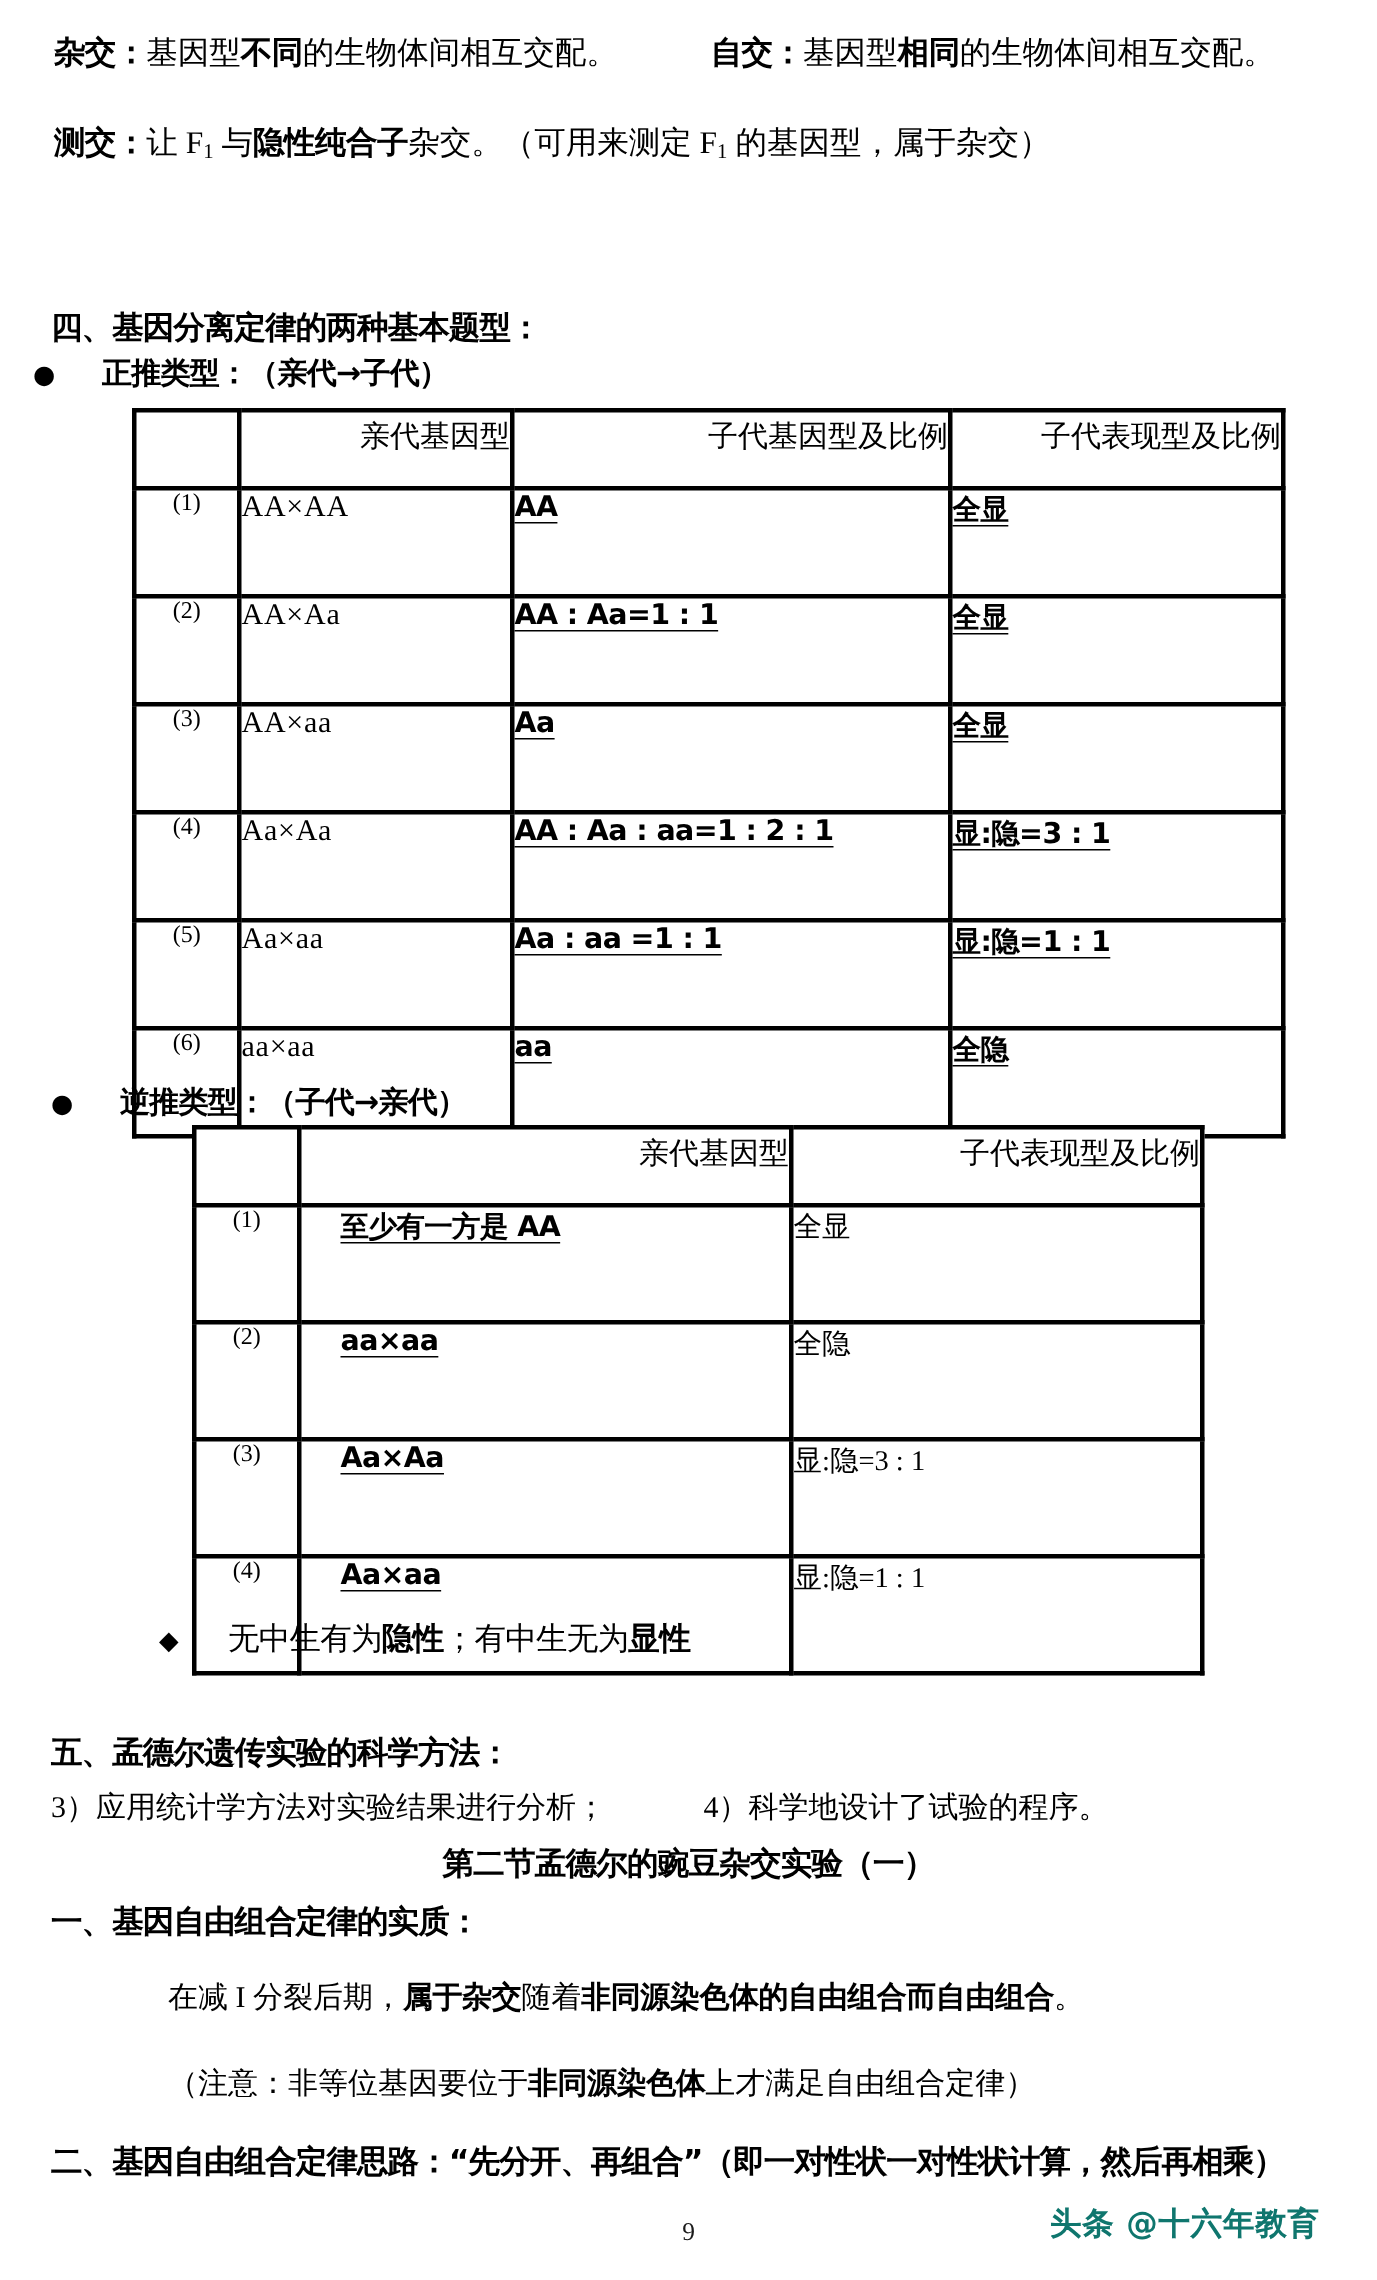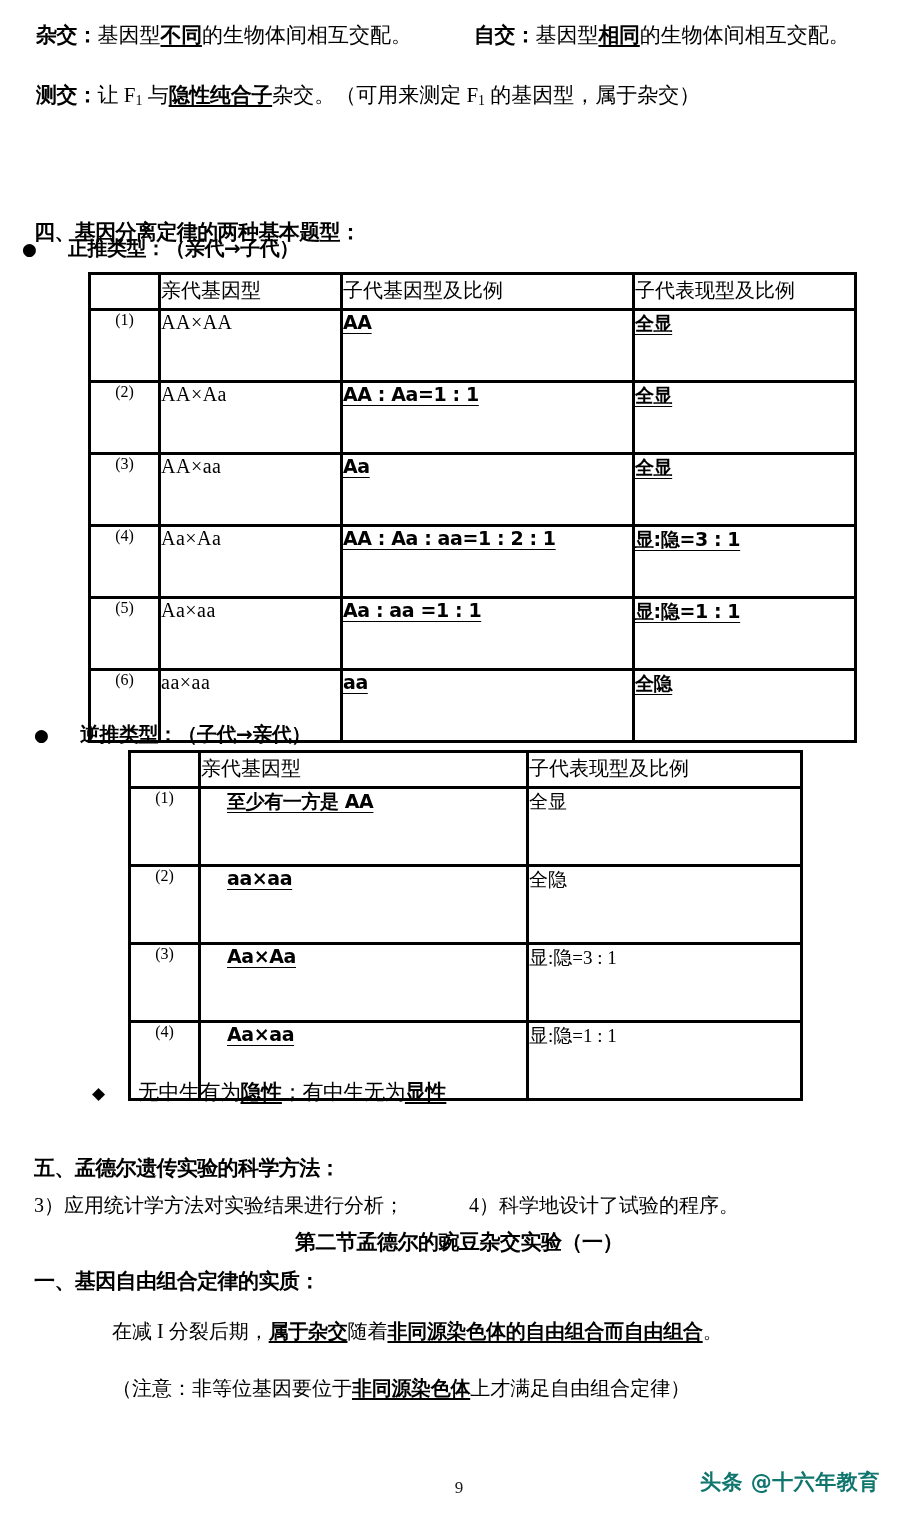--- a/index.html
+++ b/index.html
@@ -22,21 +22,21 @@
     padding: 0;
   }
 
   
   .serif { font-family: "Liberation Serif", "DejaVu Serif", serif; }
   .hb {               
     font-family: "DejaVu Sans", "Liberation Sans", sans-serif;
     font-weight: bold;
     letter-spacing: -0.3px;
   }
-  .u  { text-decoration: underline; text-underline-offset: 3px; }
+  .u  { text-underline-offset: 3px; }
 
   
   .defline {
     position: absolute;
     left: 36px;
     font-size: 21px;
     line-height: 26px;
     white-space: nowrap;
   }
   .defline .lead {
@@ -86,24 +86,24 @@
     border-collapse: collapse;
     table-layout: fixed;
     background: #fff;
   }
   table.gt td {
     border: 3px solid #000;
     padding: 0;
     vertical-align: top;
   }
   table.gt td.hd {
-    text-align: left;
+    text-align: right;
     font-family: "Liberation Serif", "DejaVu Serif", serif;
     font-size: 20px;
-    padding: 2px 0 4px 0;
+    padding: 2px 0 20px 0;
     vertical-align: middle;
   }
   .idx {
     text-align: center;
     font-family: "Liberation Serif", "DejaVu Serif", serif;
     font-size: 16px;
     padding-top: 4px;
   }
   .par {
     font-family: "Liberation Serif", "DejaVu Serif", serif;
@@ -169,21 +169,21 @@
 
   <div class="defline" style="top:22px;">
     <span class="lead">杂交</span><span class="lead">：</span><span class="serif">基因型</span><span class="hb u">不同</span><span class="serif">的生物体间相互交配。</span><span class="gap-lg"></span><span class="lead">自交</span><span class="lead">：</span><span class="serif">基因型</span><span class="hb u">相同</span><span class="serif">的生物体间相互交配。</span>
   </div>
 
   <div class="defline" style="top:82px;">
     <span class="lead">测交</span><span class="lead">：</span><span class="serif">让 F</span><sub class="f1 serif">1</sub><span class="serif"> 与</span><span class="hb u">隐性纯合子</span><span class="serif">杂交。（可用来测定 F</span><sub class="f1 serif">1</sub><span class="serif"> 的基因型，属于杂交）</span>
   </div>
 
 
-  <div class="sec-head" style="top:205px;margin-top:14px;">四、基因分离定律的两种基本题型：</div>
+  <div class="sec-head" style="top:205px;">四、基因分离定律的两种基本题型：</div>
 
   <div class="bullet-row" style="top:236px;left:22px;">
     <span class="mark">●</span><span>正推类型：（亲代→子代）</span>
   </div>
 
   <table class="gt" style="top:272px;left:88px;width:766px;">
     <colgroup>
         <col style="width:70px">
         <col style="width:182px">
         <col style="width:292px">
@@ -267,36 +267,39 @@
         <td class="plain">显:隐=3 : 1</td>
       </tr>
       <tr style="height:78px">
         <td class="idx">(4)</td>
         <td class="val" style="padding-left:26px"><span class="u">Aa×aa</span></td>
         <td class="plain">显:隐=1 : 1</td>
       </tr>
     </tbody>
   </table>
 
-  <div class="bullet-row" style="top:1080px;left:92px;font-weight:normal;">
+  <div class="bullet-row" style="top:1080px;left:106px;font-weight:normal;">
     <span class="mark serif">◆</span><span class="serif" style="font-size:21px">无中生有为</span><span class="hb u" style="font-size:21px">隐性</span><span class="serif" style="font-size:21px">；有中生无为</span><span class="hb u" style="font-size:21px">显性</span>
   </div>
 
   <div class="sec-head" style="top:1125px;margin-top:30px;">五、孟德尔遗传实验的科学方法：</div>
   <div class="para" style="top:1192px;left:34px;">3）应用统计学方法对实验结果进行分析；　　　 4）科学地设计了试验的程序。</div>
 
   <div class="centered-title" style="top:1228px;">第二节孟德尔的豌豆杂交实验（一）</div>
 
   <div class="sec-head" style="top:1268px;">一、基因自由组合定律的实质：</div>
 
   <div class="para" style="top:1318px;left:112px;">
     <span>在减 I 分裂后期，</span><span class="hb u">属于杂交</span><span>随着</span><span class="hb u">非同源染色体的自由组合而自由组合</span><span>。</span>
   </div>
 
   <div class="para" style="top:1375px;left:112px;text-align:center;">
     <span>（注意：非等位基因要位于</span><span class="hb u">非同源染色体</span><span>上才满足自由组合定律）</span>
   </div>
 
+  <div class="sec-head" style="top:1428px;">
+    <span>二、基因自由组合定律思路：</span><span>“先分开、再组合”</span><span>（即一对性状一对性状计算，然后再相乘）</span>
+  </div>
 
   <div class="watermark" style="top:1468px;left:700px;">头条 @十六年教育</div>
   <div class="page-num" style="top:1478px;">9</div>
 
 </div>
 
 </body></html>

